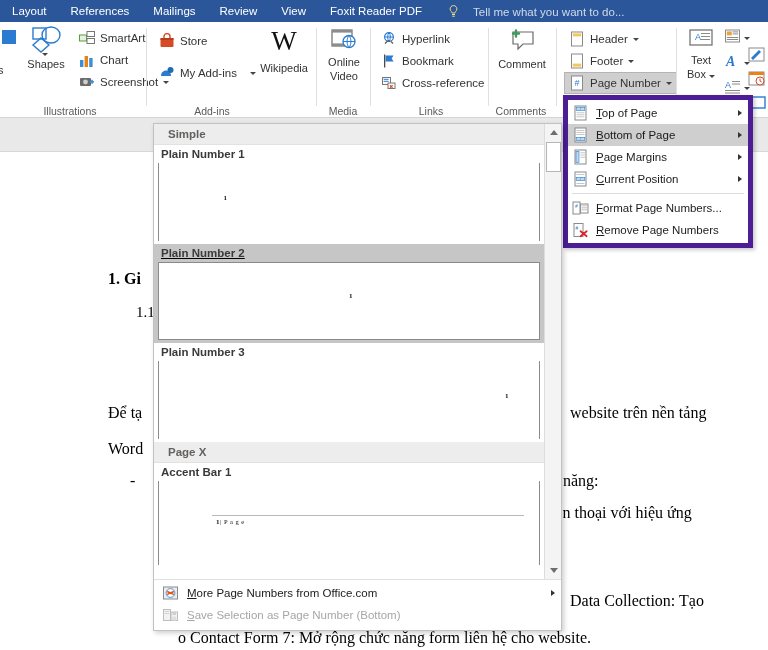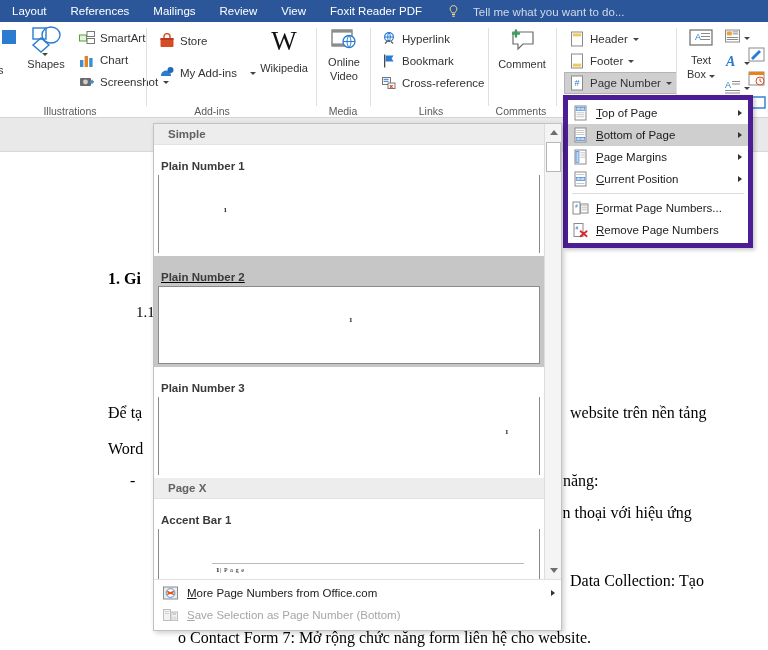--- a/index.html
+++ b/index.html
@@ -102,21 +102,21 @@
   .gal-scrollarea { position: relative; width: 100%; height: 455px; overflow: hidden; }
   .gal-list { position: absolute; left: 0; top: 0; width: 390px; }
   .cat-head {
     background: #ededed; color: #63615f; font-weight: bold; font-size: 11.5px;
     padding: 4px 0 4px 14px; border-bottom: 1px solid #e2e2e2;
   }
   .gal-item { padding: 2px 4px 3px 4px; }
   .gal-item.hl { background: #c6c6c6; text-decoration: underline; }
   .gal-title {
     font-weight: bold; font-size: 11.5px; color: #3a3a3a;
-    padding: 1px 0 3px 3px; font-family: "Liberation Sans", sans-serif; margin-top: 12px;
+    padding: 1px 0 3px 3px; font-family: "Liberation Sans", sans-serif;
   }
   .thumb {
     position: relative; height: 78px; background: #ffffff;
     border: 1px solid #8a8a8a;
   }
   .thumb.openbox { border-top: none; border-bottom: none; }
   .thumb .num {
     position: absolute; font-family: "Liberation Serif", serif;
     font-size: 7px; color: #111; font-weight: bold;
   }
@@ -459,21 +459,21 @@
 
   <div class="doc">
     <div class="line" style="left:108px;top:118px;font-size:16px;font-weight:bold;">1.  Gi</div>
     <div class="line" style="left:136px;top:152px;font-size:15px;">1.1</div>
     <div class="line" style="left:108px;top:252px;font-size:16px;">Để tạ</div>
     <div class="line" style="left:570px;top:252px;font-size:16px;">website trên nền tảng</div>
     <div class="line" style="left:108px;top:288px;font-size:16px;">Word</div>
     <div class="line" style="left:130px;top:320px;font-size:16px;">-</div>
     <div class="line" style="left:551px;top:320px;font-size:16px;">h năng:</div>
     <div class="line" style="left:551px;top:352px;font-size:16px;">iện thoại với hiệu ứng</div>
-    <div class="line" style="left:570px;top:420px;font-size:16px;">Data Collection: Tạo</div>
+    <div class="line" style="left:570px;top:440px;font-size:16px;">Data Collection: Tạo</div>
     <div class="line" style="left:178px;top:477px;font-size:16px;">o    Contact Form 7: Mở rộng chức năng form liên hệ cho website.</div>
   </div>
 
   <div class="pn-menu">
 
     <div class="pn-item">
       <span class="mico">
         <svg width="17" height="17" viewBox="0 0 17 17">
             <rect x="3" y="1" width="11" height="14" fill="#fff" stroke="#8a8a8a"></rect>
             <rect x="4.2" y="2.2" width="8.6" height="3.2" fill="#bfd9f2" stroke="#2b7bd0" stroke-width=".6"></rect>

